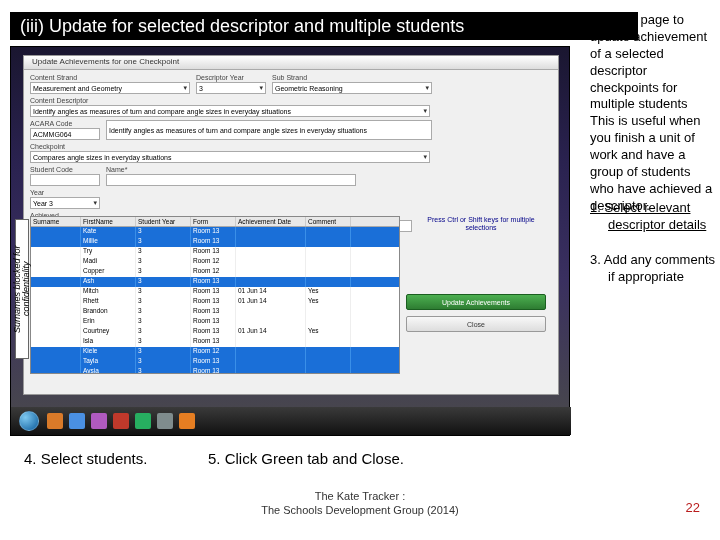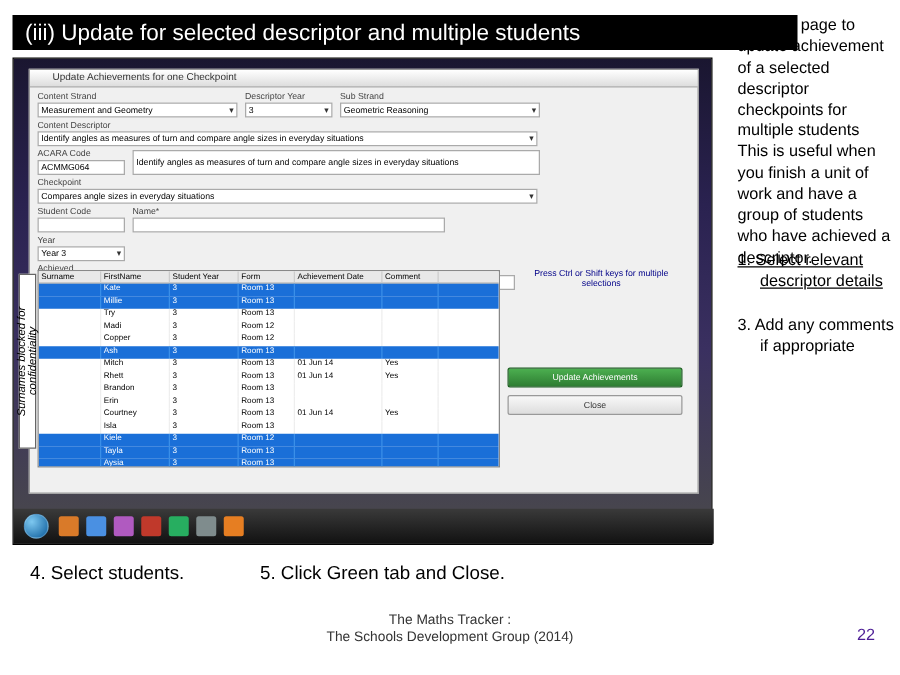--- a/index.html
+++ b/index.html
@@ -9,21 +9,21 @@
 
   .side-text { position: absolute; left: 590px; top: 12px; width: 125px; font-size: 13px; line-height: 1.3; }
   .step-list { position: absolute; left: 590px; top: 200px; width: 125px; font-size: 13px; line-height: 1.3; }
   .step-1 { margin-bottom: 18px; padding-left: 18px; text-indent: -18px; text-decoration: underline; }
   .step-2 { margin-bottom: 18px; padding-left: 18px; text-indent: -18px; }
   .step-3 { padding-left: 18px; text-indent: -18px; }
 
   .screenshot { position: absolute; left: 10px; top: 46px; width: 560px; height: 390px; background: linear-gradient(#1a1630, #2a2250 30%, #3a3060 60%, #4a4a4a 100%); border: 1px solid #000; }
 
   .dialog { position: absolute; left: 12px; top: 8px; width: 536px; height: 340px; background: #f0f0f0; border: 1px solid #999; font-size: 8px; }
-  .dialog-title { height: 14px; background: linear-gradient(#fff,#ddd); border-bottom: 1px solid #aaa; padding: 1px 18px; font-size: 8px; color: #333; }
+  .dialog-title { height: 14px; background: linear-gradient(#fff,#ddd); border-bottom: 1px solid #aaa; padding: 1px 8px; font-size: 8px; color: #333; }
 
   .form-area { padding: 4px 6px; }
   .row { display: flex; gap: 6px; margin-bottom: 3px; align-items: flex-end; }
   .field { display: flex; flex-direction: column; }
   .lbl { font-size: 7px; color: #444; margin-bottom: 1px; }
   .inp { background: #fff; border: 1px solid #aaa; height: 12px; font-size: 7px; padding: 0 2px; display: flex; align-items: center; }
   .sel { background: #fff; border: 1px solid #aaa; height: 12px; font-size: 7px; padding: 0 2px; display: flex; align-items: center; justify-content: space-between; }
   .sel::after { content: "▾"; font-size: 7px; color: #333; }
 
   .grid-wrap { position: absolute; left: 6px; top: 160px; width: 370px; height: 158px; background: #fff; border: 1px solid #888; overflow: hidden; }
@@ -43,21 +43,21 @@
 
   .taskbar { position: absolute; left: 0; bottom: 0; width: 560px; height: 28px; background: linear-gradient(#3a3a3a,#111); display: flex; align-items: center; padding: 0 8px; gap: 8px; }
   .tb-orb { width: 20px; height: 20px; border-radius: 50%; background: radial-gradient(circle at 30% 30%, #7ec8f0, #0a5a9a); border: 1px solid #fff3; }
   .tb-ic { width: 16px; height: 16px; border-radius: 2px; }
 
   .step-4 { position: absolute; left: 24px; top: 450px; font-size: 15px; }
   .step-5 { position: absolute; left: 208px; top: 450px; font-size: 15px; }
 
   .footer1 { position: absolute; left: 0; top: 490px; width: 720px; text-align: center; font-size: 11px; color: #333; }
   .footer2 { position: absolute; left: 0; top: 504px; width: 720px; text-align: center; font-size: 11px; color: #333; }
-  .page-num { position: absolute; right: 20px; top: 500px; font-size: 13px; color: #4c1d95; }
+  .page-num { position: absolute; right: 20px; top: 500px; font-size: 13px; color: #b91c1c; }
 </style>
 </head>
 <body>
 
 <div class="title-bar">(iii) Update for selected  descriptor and multiple students</div>
 
 <div class="side-text">Use this page to update achievement of a selected descriptor checkpoints for multiple students  This is useful when you finish a unit of work and have a group of students who have achieved a descriptor.</div>
 
 <div class="step-list">
   <div class="step-1">1.  Select relevant descriptor details</div>
@@ -305,15 +305,15 @@
         <div class="tb-ic" style="background: rgb(39, 174, 96);"></div>
         <div class="tb-ic" style="background: rgb(127, 140, 141);"></div>
         <div class="tb-ic" style="background: rgb(230, 126, 34);"></div>
       </div>
   </div>
 </div>
 
 <div class="step-4">4.  Select students.</div>
 <div class="step-5">5.  Click Green tab and Close.</div>
 
-<div class="footer1">The Maths Tracker :</div>
+<div class="footer1">The Kate Tracker :</div>
 <div class="footer2">The Schools Development Group  (2014)</div>
 <div class="page-num">22</div>
 
 </body></html>

